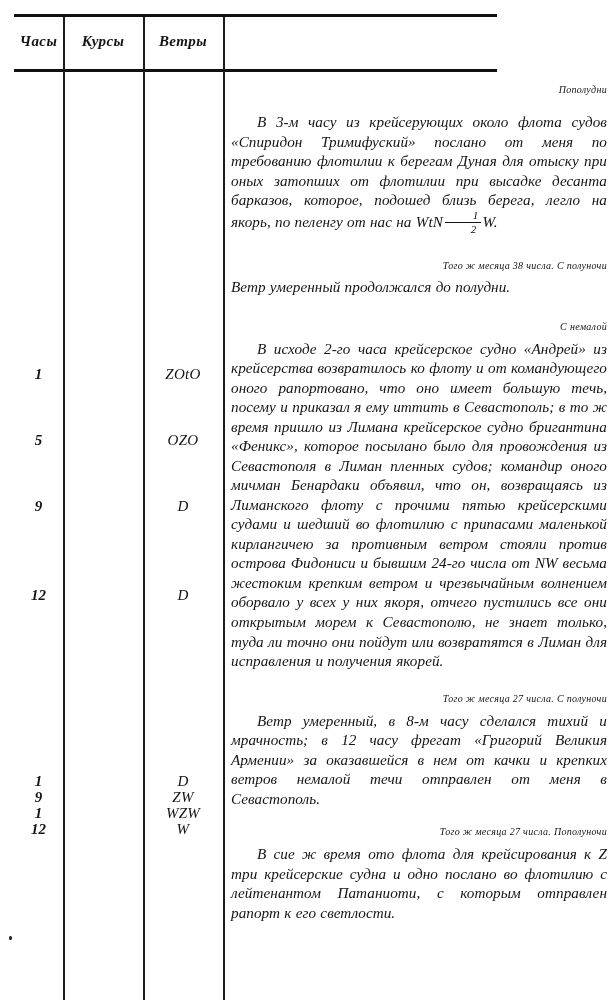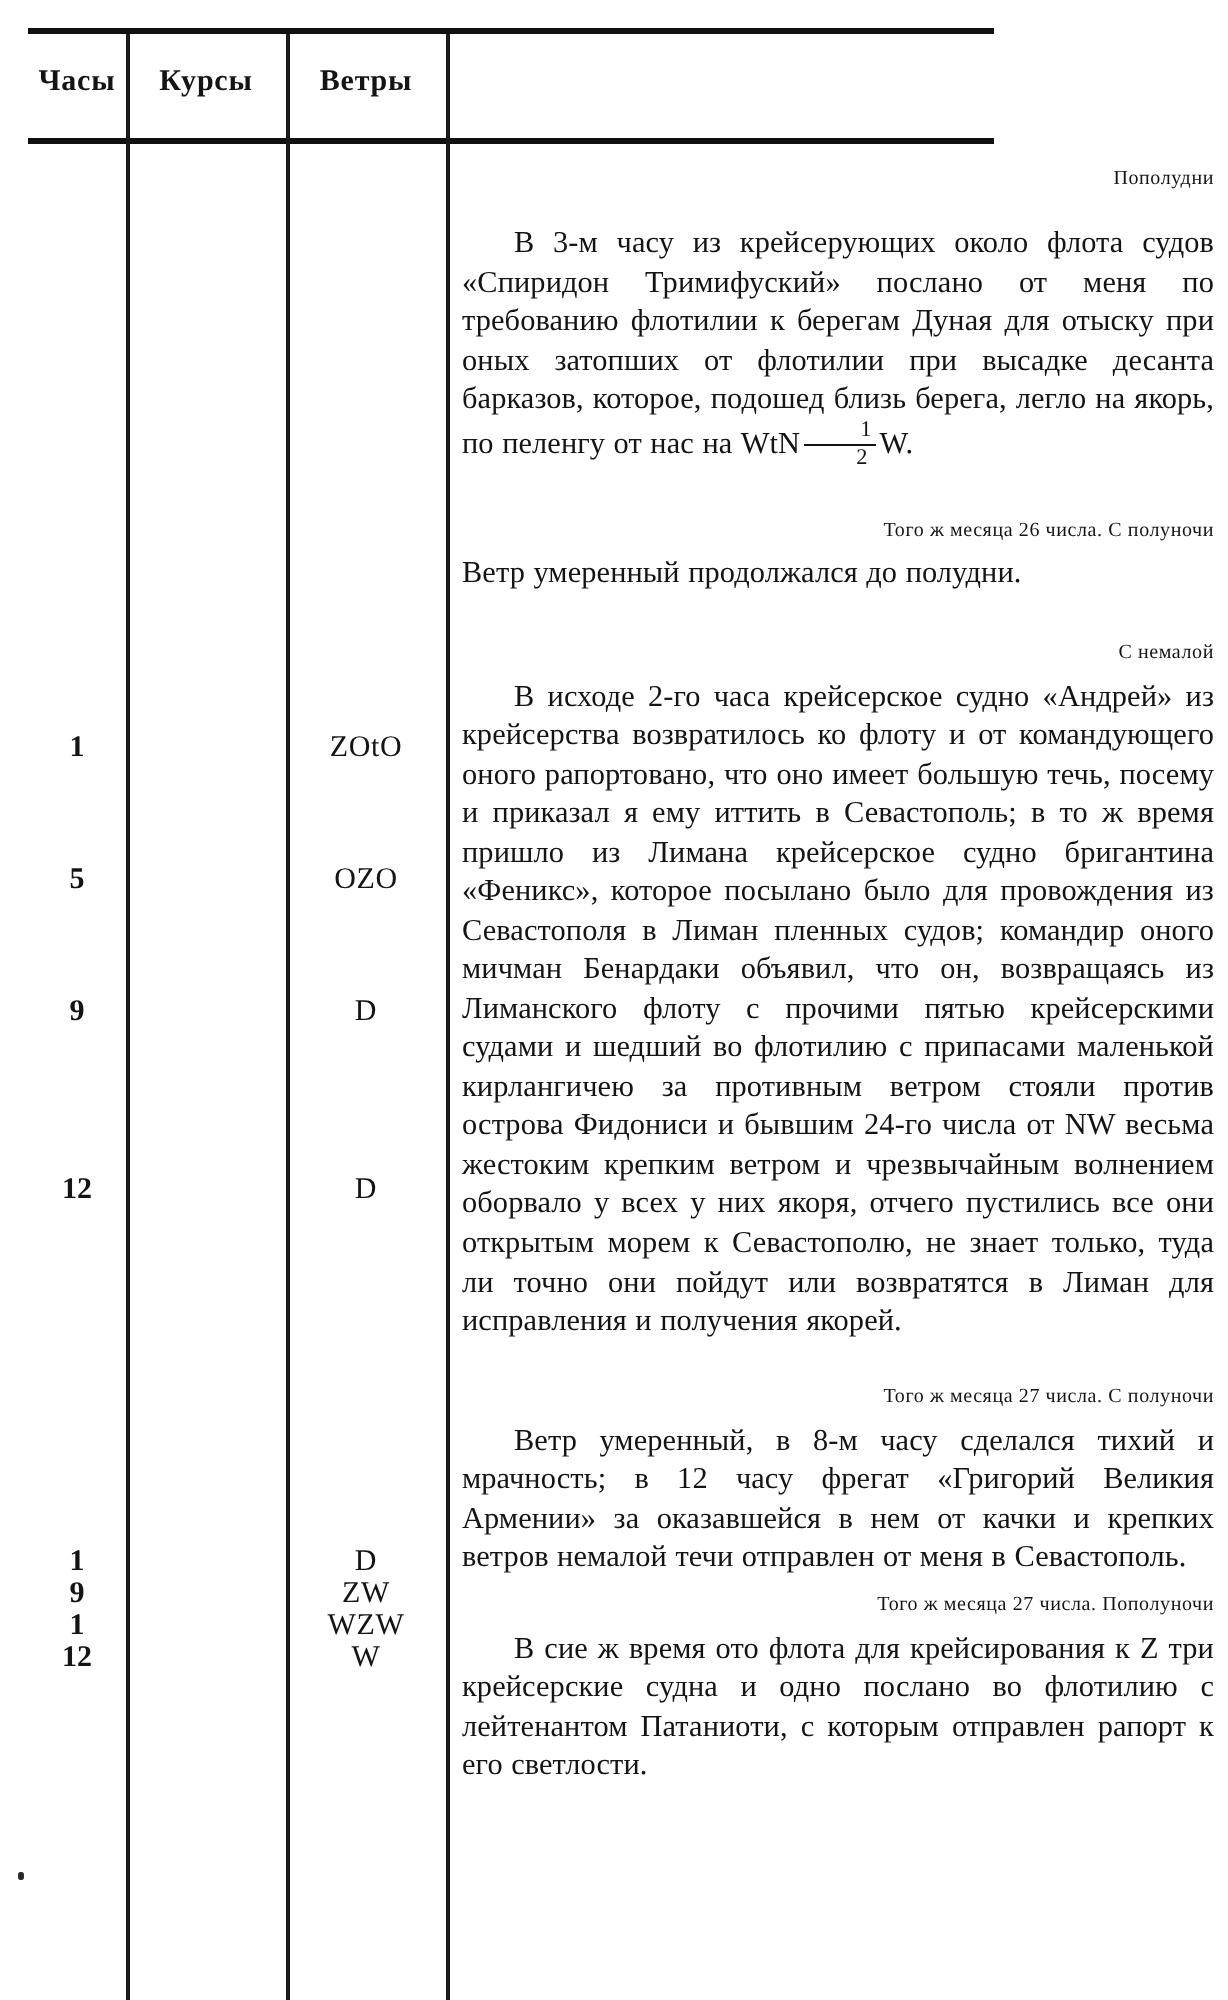--- a/index.html
+++ b/index.html
@@ -14,20 +14,21 @@
     color: #141414;
     position: relative;
     overflow: hidden;
   }
 
   #page {
     position: absolute;
     left: 0; top: 0;
     width: 503px;
     height: 1000px;
+    font-style: italic;
   }
 
   
   .rule-top {
     position: absolute;
     left: 14px; right: 6px;
     top: 14px;
     height: 3px;
     background: #101010;
   }
@@ -173,31 +174,31 @@
 
   <div class="cell hours" style="top:822px">12</div>
   <div class="cell winds" style="top:822px">W</div>
 
   <div id="bodycol">
 
     <div class="hd">Пополудни</div>
 
     <p class="para" style="margin-top:17px"><span>В 3-м часу из крейсерующих около флота судов «Спиридон Тримифуский» послано от меня по требованию флотилии к берегам Дуная для отыску при оных затопших от флотилии при высадке десанта барказов, которое, подошед близь берега, легло на якорь, по пеленгу от нас на WtN</span><span class="frac"><span class="num">1</span><span class="den">2</span></span><span class="rm">W.</span></p>
 
-    <div class="hd" style="margin-top:25px">Того ж месяца 26 числа. С полуночи</div>
+    <div class="hd" style="margin-top:25px">Того ж месяца 38 числа. С полуночи</div>
 
     <p class="para noind" style="margin-top:6px">Ветр умеренный продолжался до полудни.</p>
 
     <div class="hd" style="margin-top:24px">С немалой</div>
 
     <p class="para" style="margin-top:7px">В исходе 2-го часа крейсерское судно «Андрей» из крейсерства возвратилось ко флоту и от командующего оного рапортовано, что оно имеет большую течь, посему и приказал я ему иттить в Севастополь; в то ж время пришло из Лимана крейсерское судно бригантина «Феникс», которое посылано было для провождения из Севастополя в Лиман пленных судов; командир оного мичман Бенардаки объявил, что он, возвращаясь из Лиманского флоту с прочими пятью крейсерскими судами и шедший во флотилию с припасами маленькой кирлангичею за противным ветром стояли против острова Фидониси и бывшим 24-го числа от NW весьма жестоким крепким ветром и чрезвычайным волнением оборвало у всех у них якоря, отчего пустились все они открытым морем к Севастополю, не знает только, туда ли точно они пойдут или возвратятся в Лиман для исправления и получения якорей.</p>
 
     <div class="hd" style="margin-top:22px">Того ж месяца 27 числа. С полуночи</div>
 
     <p class="para" style="margin-top:7px">Ветр умеренный, в 8-м часу сделался тихий и мрачность; в 12 часу фрегат «Григорий Великия Армении» за оказавшейся в нем от качки и крепких ветров немалой течи отправлен от меня в Севастополь.</p>
 
-    <div class="hd" style="margin-top:8px">Того ж месяца 27 числа. Пополуночи</div>
+    <div class="hd" style="margin-top:18px">Того ж месяца 27 числа. Пополуночи</div>
 
     <p class="para" style="margin-top:7px">В сие ж время ото флота для крейсирования к Z три крейсерские судна и одно послано во флотилию с лейтенантом Патаниоти, с которым отправлен рапорт к его светлости.</p>
 
   </div>
 
 </div>
 
 </body></html>

